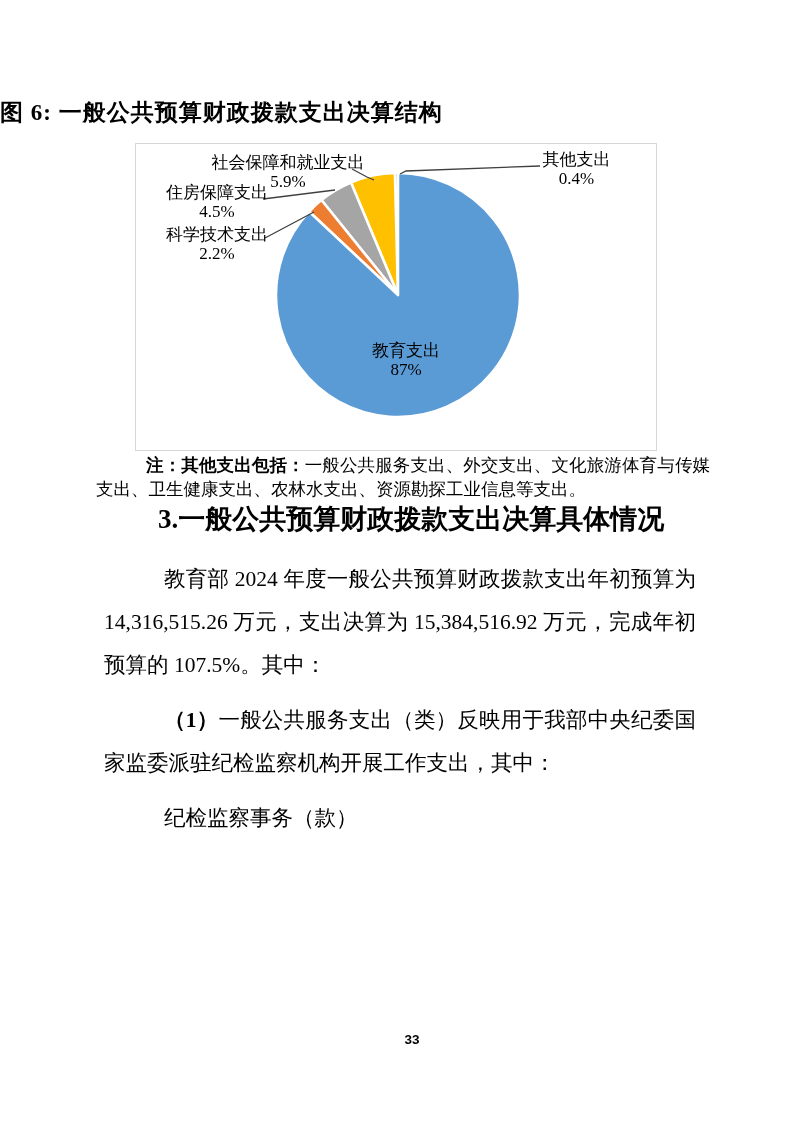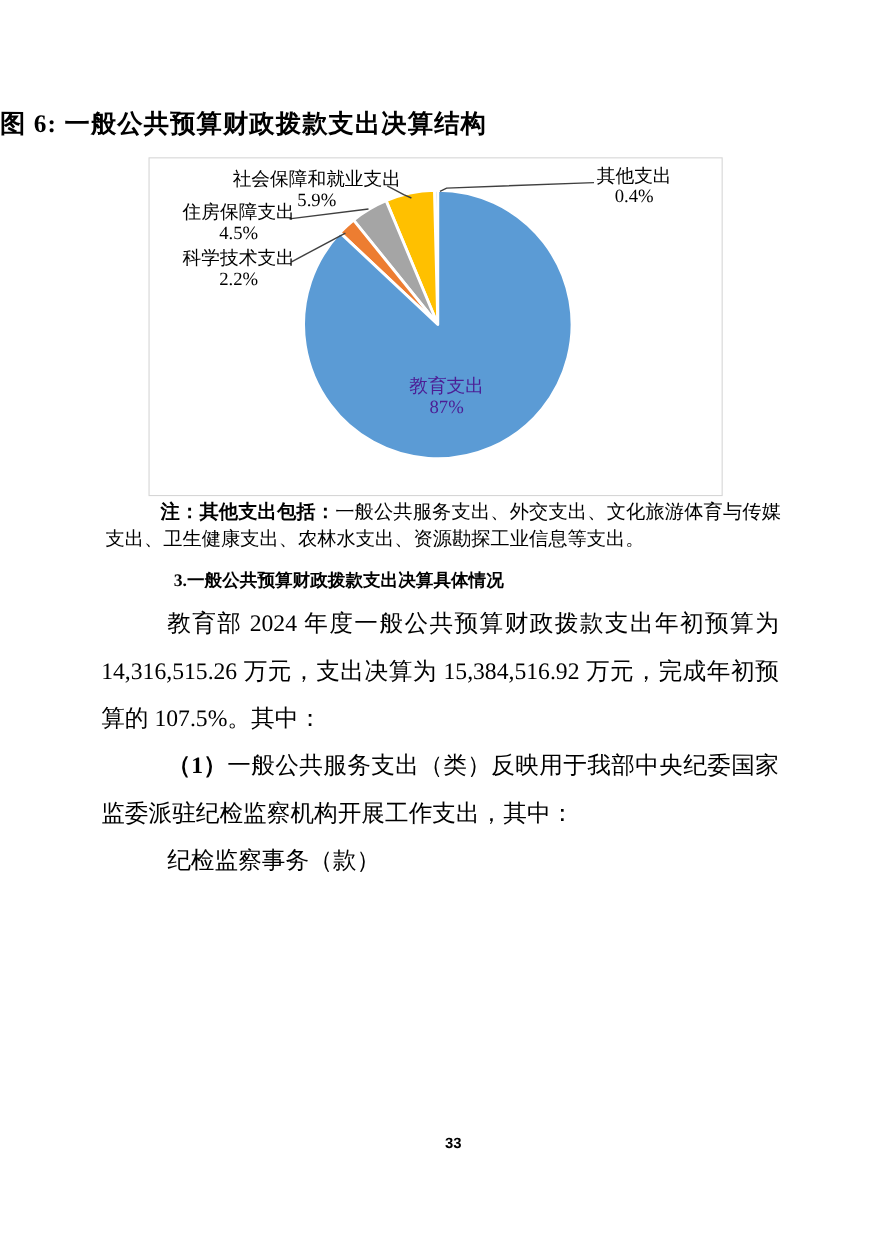--- a/index.html
+++ b/index.html
@@ -20,36 +20,36 @@
   .callout{
     position:absolute;text-align:center;font-size:17px;line-height:19px;
     color:#000;white-space:nowrap;
   }
   .callout-social {left:57px;top:9px;width:190px;}
   .callout-housing{left:11px;top:39px;width:140px;}
   .callout-science{left:11px;top:81px;width:140px;}
   .callout-other  {left:378px;top:6px;width:125px;}
   .inner-label{
     position:absolute;left:192px;top:197px;width:156px;text-align:center;
-    font-size:17px;line-height:19px;color:#4c1d95;
+    font-size:17px;line-height:19px;color:#000000;
   }
   .note{
     position:absolute;left:96px;top:454px;width:614px;
     font-size:17.5px;line-height:23.5px;text-align:justify;text-indent:50px;
   }
   .note-prefix{font-weight:bold;}
   .section-heading{
-    position:absolute;left:96px;top:518px;width:614px;
-    font-size:16px;font-weight:bold;text-indent:62px;
+    position:absolute;left:96px;top:501px;width:614px;
+    font-size:27px;font-weight:bold;text-indent:62px;
   }
   .body-text{
     position:absolute;left:92px;top:546px;width:616px;
     font-size:21.5px;line-height:43px;text-align:justify;
   }
-  .body-text p{margin:0;text-indent:60px;}
+  .body-text p{margin:12px;text-indent:60px;}
   .pnum{font-weight:bold;}
   .page-number{
     position:absolute;left:0;top:1032px;width:800px;text-align:center;
     font-family:"Liberation Sans","DejaVu Sans",sans-serif;
     font-size:13.5px;font-weight:600;padding-left:12px;
   }
 </style>
 </head>
 <body>
 

